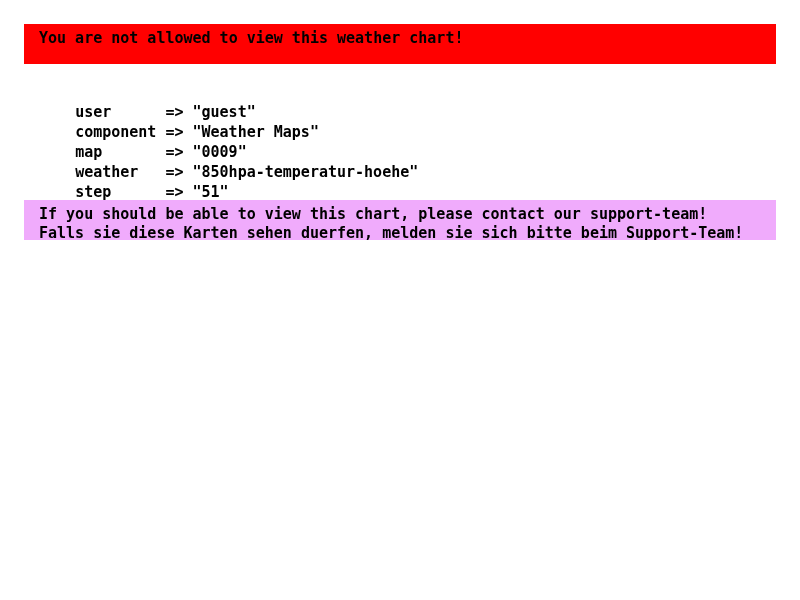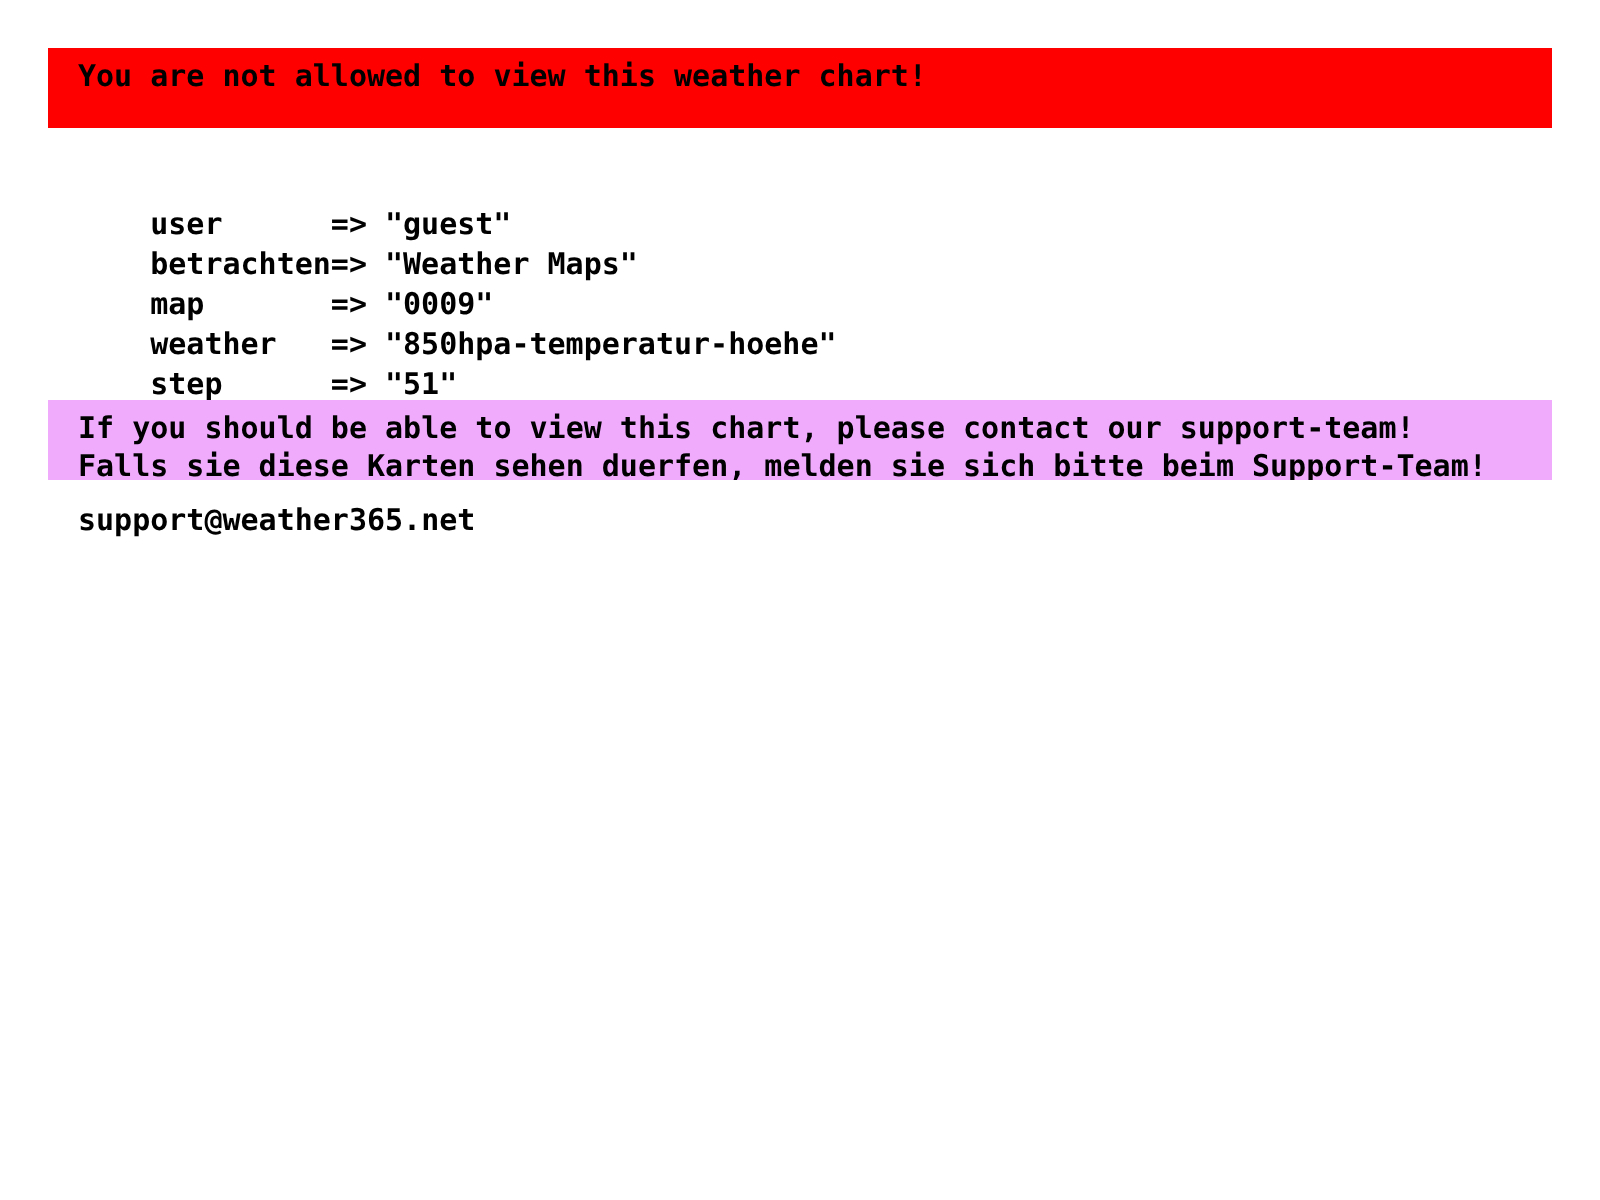--- a/index.html
+++ b/index.html
@@ -68,33 +68,32 @@
 
 <div class="banner banner-red">
   <div class="banner-line">You are not allowed to view this weather chart!</div>
 </div>
 
 <div class="kv-block">
   <div class="kv-row">
     <span class="kv-key">user</span><span class="kv-arrow">=&gt;</span><span class="kv-value">"guest"</span>
   </div>
   <div class="kv-row">
-    <span class="kv-key">betrachten</span><span class="kv-arrow">=&gt;</span><span class="kv-value">"Weather Maps"</span>
+    <span class="kv-key">component</span><span class="kv-arrow">=&gt;</span><span class="kv-value">"Weather Maps"</span>
   </div>
   <div class="kv-row">
     <span class="kv-key">map</span><span class="kv-arrow">=&gt;</span><span class="kv-value">"0009"</span>
   </div>
   <div class="kv-row">
     <span class="kv-key">weather</span><span class="kv-arrow">=&gt;</span><span class="kv-value">"850hpa-temperatur-hoehe"</span>
   </div>
   <div class="kv-row">
     <span class="kv-key">step</span><span class="kv-arrow">=&gt;</span><span class="kv-value">"51"</span>
   </div>
 </div>
 
 <div class="banner banner-green">
   <div class="banner-line">If you should be able to view this chart, please contact our support-team!</div>
   <div class="banner-line">Falls sie diese Karten sehen duerfen, melden sie sich bitte beim Support-Team!</div>
 </div>
 
 <div class="footer">
-  <span>support@weather365.net</span>
 </div>
 
 </body></html>

